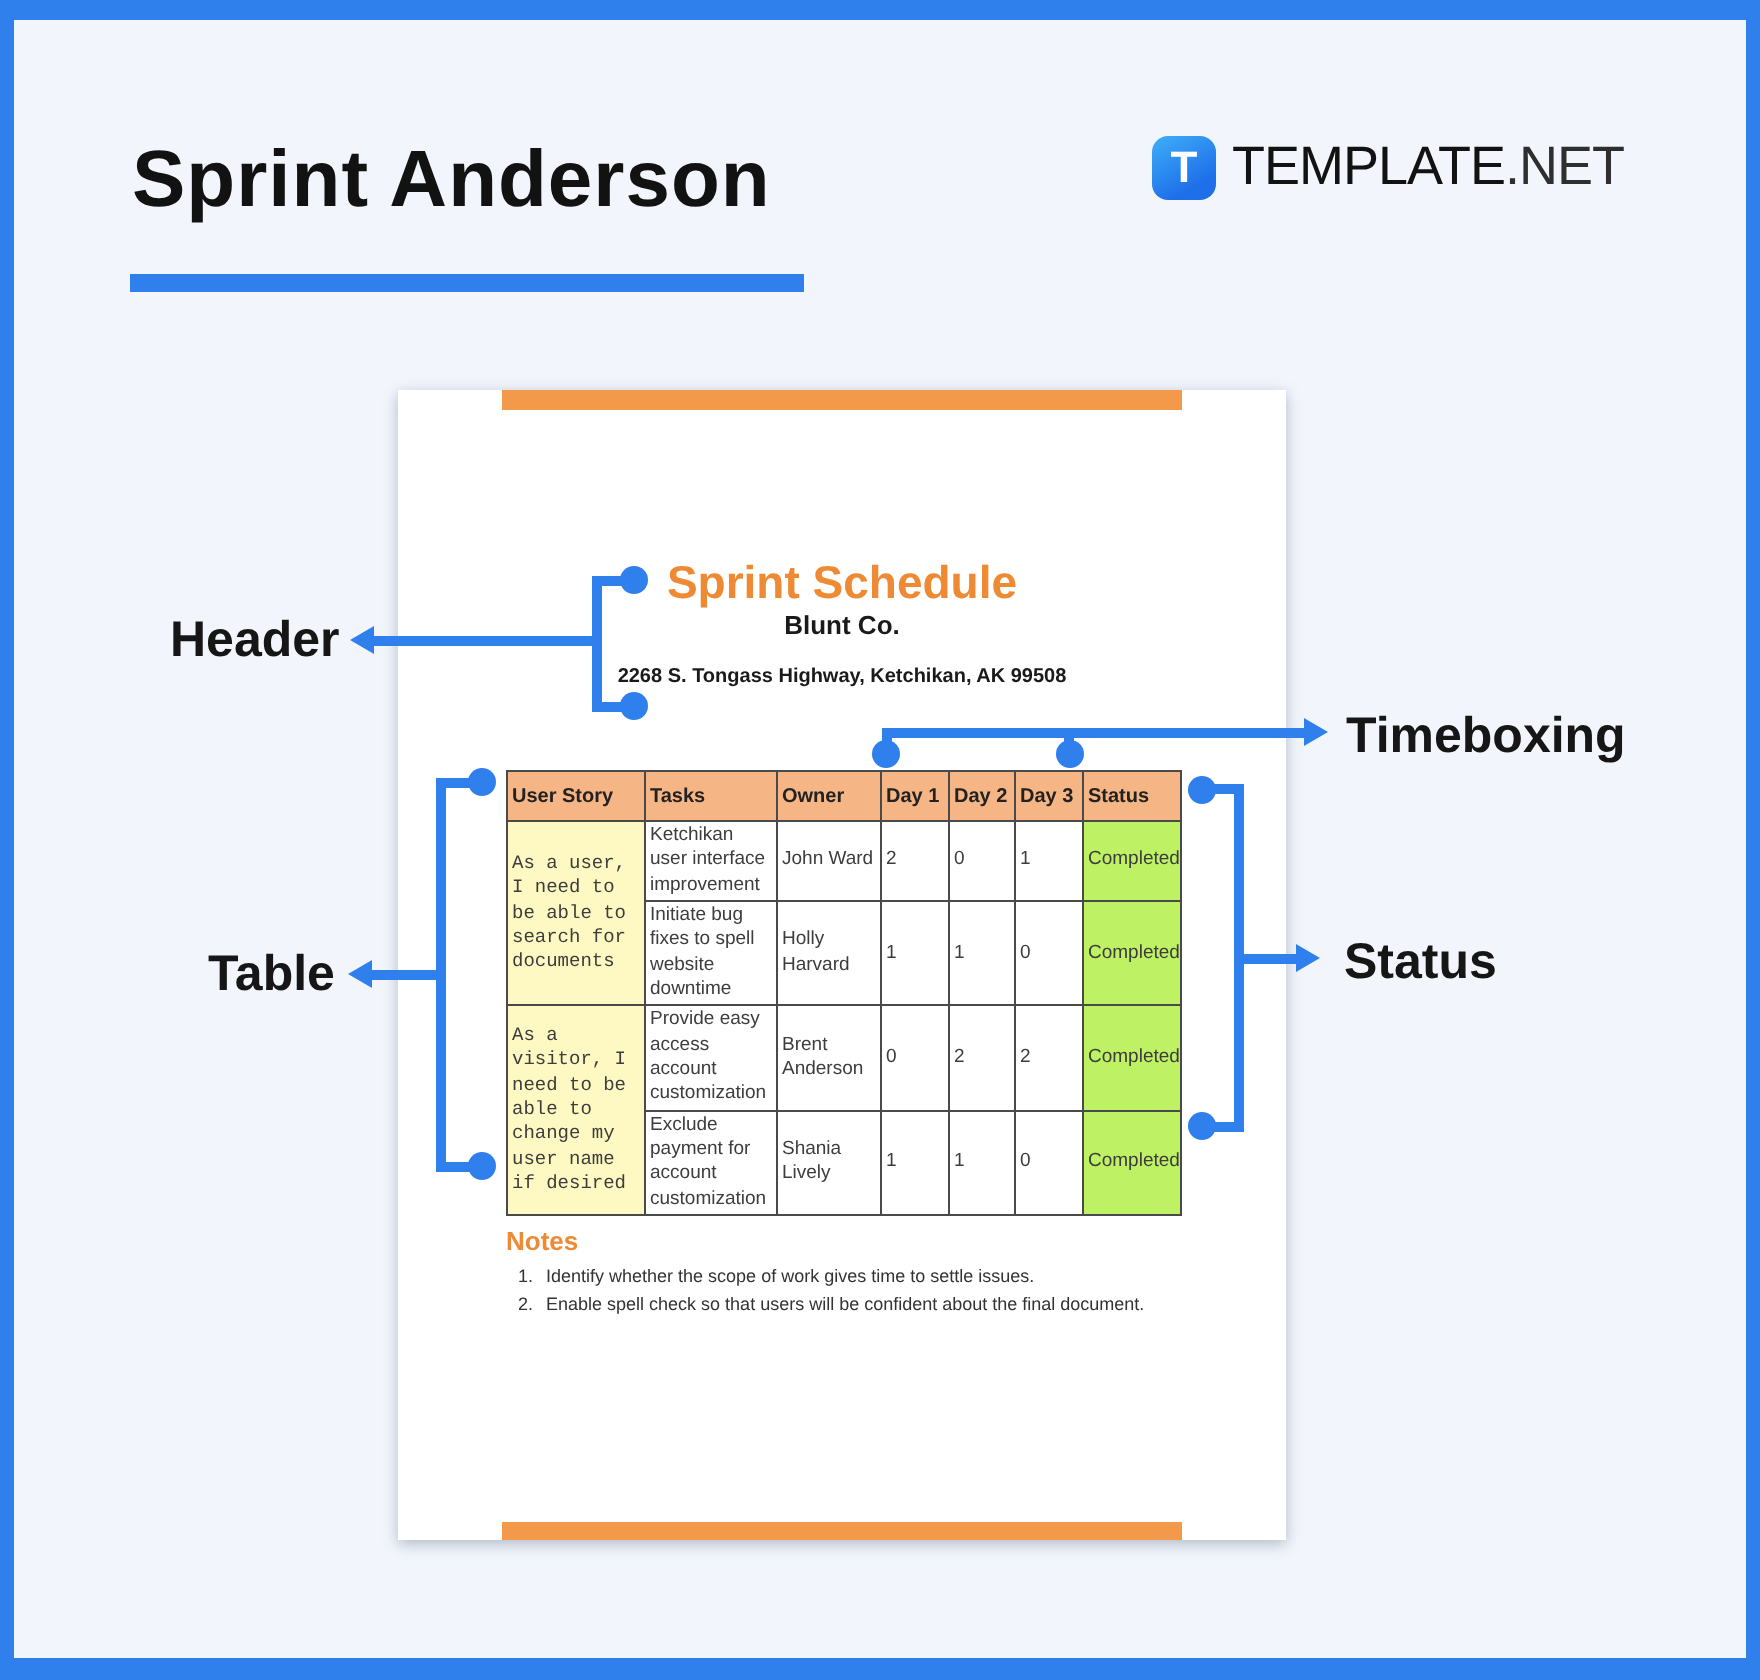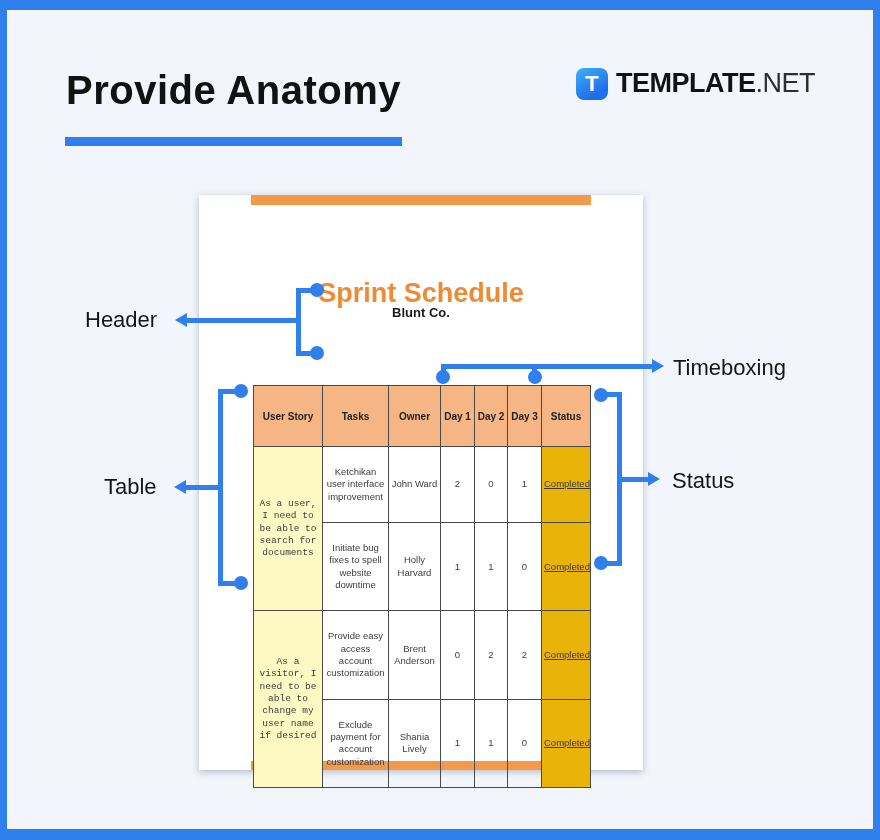--- a/index.html
+++ b/index.html
@@ -9,79 +9,80 @@
          border-right:7px solid #2F80ED;border-bottom:11px solid #2F80ED;pointer-events:none;z-index:50;}
   
   .main-title{position:absolute;left:66px;top:68px;font-size:40px;font-weight:bold;color:#121212;letter-spacing:.5px;}
   .title-underline{position:absolute;left:65px;top:137px;width:337px;height:9px;background:#2F80ED;}
   
   .logo{position:absolute;left:576px;top:67px;height:33px;display:flex;align-items:center;}
   .logo-box{width:32px;height:32px;border-radius:8px;background:linear-gradient(150deg,#3FAFF8 0%,#1E6FE9 75%);
             display:flex;align-items:center;justify-content:center;}
   .logo-box span{color:#fff;font-weight:bold;font-size:22px;line-height:1;}
   .logo-text{margin-left:8px;font-size:27px;color:#121212;letter-spacing:-0.5px;}
-  .logo-text .bold{font-weight:bold;}
+  .logo-text .bold{font-weight:normal;}
   .logo-text .light{font-weight:normal;color:#2e2e2e;}
   
   .doc{position:absolute;left:199px;top:195px;width:444px;height:575px;background:#fff;
        box-shadow:0 2px 7px rgba(100,110,135,.45);}
   .doc-bar{position:absolute;left:52px;width:340px;background:#F2994A;}
   .doc-bar.top{top:0;height:10px;}
   .doc-bar.bottom{bottom:0;height:9px;}
-  .doc-title{position:absolute;left:0;top:83px;width:100%;text-align:center;font-size:27px;font-weight:bold;color:#ED8A33;}
+  .doc-title{position:absolute;left:0;top:83px;width:100%;text-align:center;font-size:23px;font-weight:bold;color:#ED8A33;}
   .doc-company{position:absolute;left:0;top:110px;width:100%;text-align:center;font-size:13px;font-weight:bold;color:#1a1a1a;}
   .doc-line{position:absolute;left:0;width:100%;text-align:center;font-size:10px;font-weight:bold;color:#1a1a1a;}
   .doc-address{top:138px;}
   .doc-contact{top:152px;}
   
   table.sprint{position:absolute;left:54px;top:190px;width:337px;border-collapse:collapse;table-layout:fixed;}
-  table.sprint td,table.sprint th{border:1px solid #4a4a4a;text-align:center;vertical-align:middle;
-      padding:19px 2px;font-size:9.5px;color:#3d3d3d;line-height:1.3;overflow:hidden;}
+  table.sprint td,table.sprint th{border:1px solid #4a4a4a;text-align:left;vertical-align:middle;
+      padding:1px 2px;font-size:9.5px;color:#3d3d3d;line-height:1.3;overflow:hidden;}
   table.sprint th{background:#F6B584;font-weight:bold;font-size:10px;color:#222;height:22px;}
   td.story{background:#fef9c3;font-family:Liberation Mono, monospace;}
-  td.status{background:#eab308;text-decoration:underline;}
+  td.status{background:#bef264;}
   tr.r1{height:40px;} tr.r2{height:48px;} tr.r3{height:43px;} tr.r4{height:48px;}
   
   .notes{position:absolute;left:54px;top:418px;width:350px;}
   .notes-heading{font-size:13px;font-weight:bold;color:#ED8A33;}
   .notes ol{margin:5px 0 0 0;padding-left:16px;}
   .notes li{font-size:9px;color:#333;margin-bottom:4px;padding-left:4px;}
   
   .c-line{position:absolute;background:#2F80ED;}
   .c-dot{position:absolute;width:14px;height:14px;border-radius:50%;background:#2F80ED;}
   .arr-left{position:absolute;width:0;height:0;border-top:7px solid transparent;border-bottom:7px solid transparent;
             border-right:12px solid #2F80ED;}
   .arr-right{position:absolute;width:0;height:0;border-top:7px solid transparent;border-bottom:7px solid transparent;
              border-left:12px solid #2F80ED;}
-  .c-label{position:absolute;font-size:22px;color:#161616;line-height:26px;}
+  .c-label{position:absolute;font-size:25px;color:#161616;line-height:26px;font-weight:bold;}
 </style>
 </head>
 <body>
 
 <div class="page">
   <div class="frame"></div>
 
-  <div class="main-title">Provide Anatomy</div>
+  <div class="main-title">Sprint Anderson</div>
   <div class="title-underline"></div>
 
   <div class="logo">
     <div class="logo-box">
       <span>T</span>
     </div>
     <div class="logo-text">
       <span class="bold">TEMPLATE</span><span class="light">.NET</span>
     </div>
   </div>
 
   <div class="doc">
     <div class="doc-bar top"></div>
     <div class="doc-bar bottom"></div>
 
     <div class="doc-title">Sprint Schedule</div>
     <div class="doc-company">Blunt Co.</div>
+    <div class="doc-line doc-address">2268 S. Tongass Highway, Ketchikan, AK 99508</div>
 
     <table class="sprint">
       <colgroup>
         <col style="width:69px">
           <col style="width:66px">
           <col style="width:52px">
         <col style="width:34px">
           <col style="width:33px">
           <col style="width:34px">
           <col style="width:49px">
@@ -126,20 +127,27 @@
         <td>Exclude payment for account customization</td>
         <td>Shania Lively</td>
         <td>1</td>
         <td>1</td>
         <td>0</td>
         <td class="status">Completed</td>
       </tr>
     </tbody>
       </table>
 
+    <div class="notes">
+      <div class="notes-heading">Notes</div>
+      <ol>
+        <li>Identify whether the scope of work gives time to settle issues.</li>
+        <li>Enable spell check so that users will be confident about the final document.</li>
+      </ol>
+    </div>
   </div>
 
   <div class="c-line" style="left:296px;top:288px;width:5px;height:68px"></div>
   <div class="c-line" style="left:296px;top:288px;width:18px;height:5px"></div>
   <div class="c-dot" style="left:310px;top:283px"></div>
   <div class="c-line" style="left:296px;top:351px;width:18px;height:5px"></div>
   <div class="c-dot" style="left:310px;top:346px"></div>
   <div class="c-line" style="left:186px;top:318px;width:112px;height:5px"></div>
   <div class="arr-left" style="left:175px;top:313px"></div>
   <div class="c-label" style="left:85px;top:307px">Header</div>

